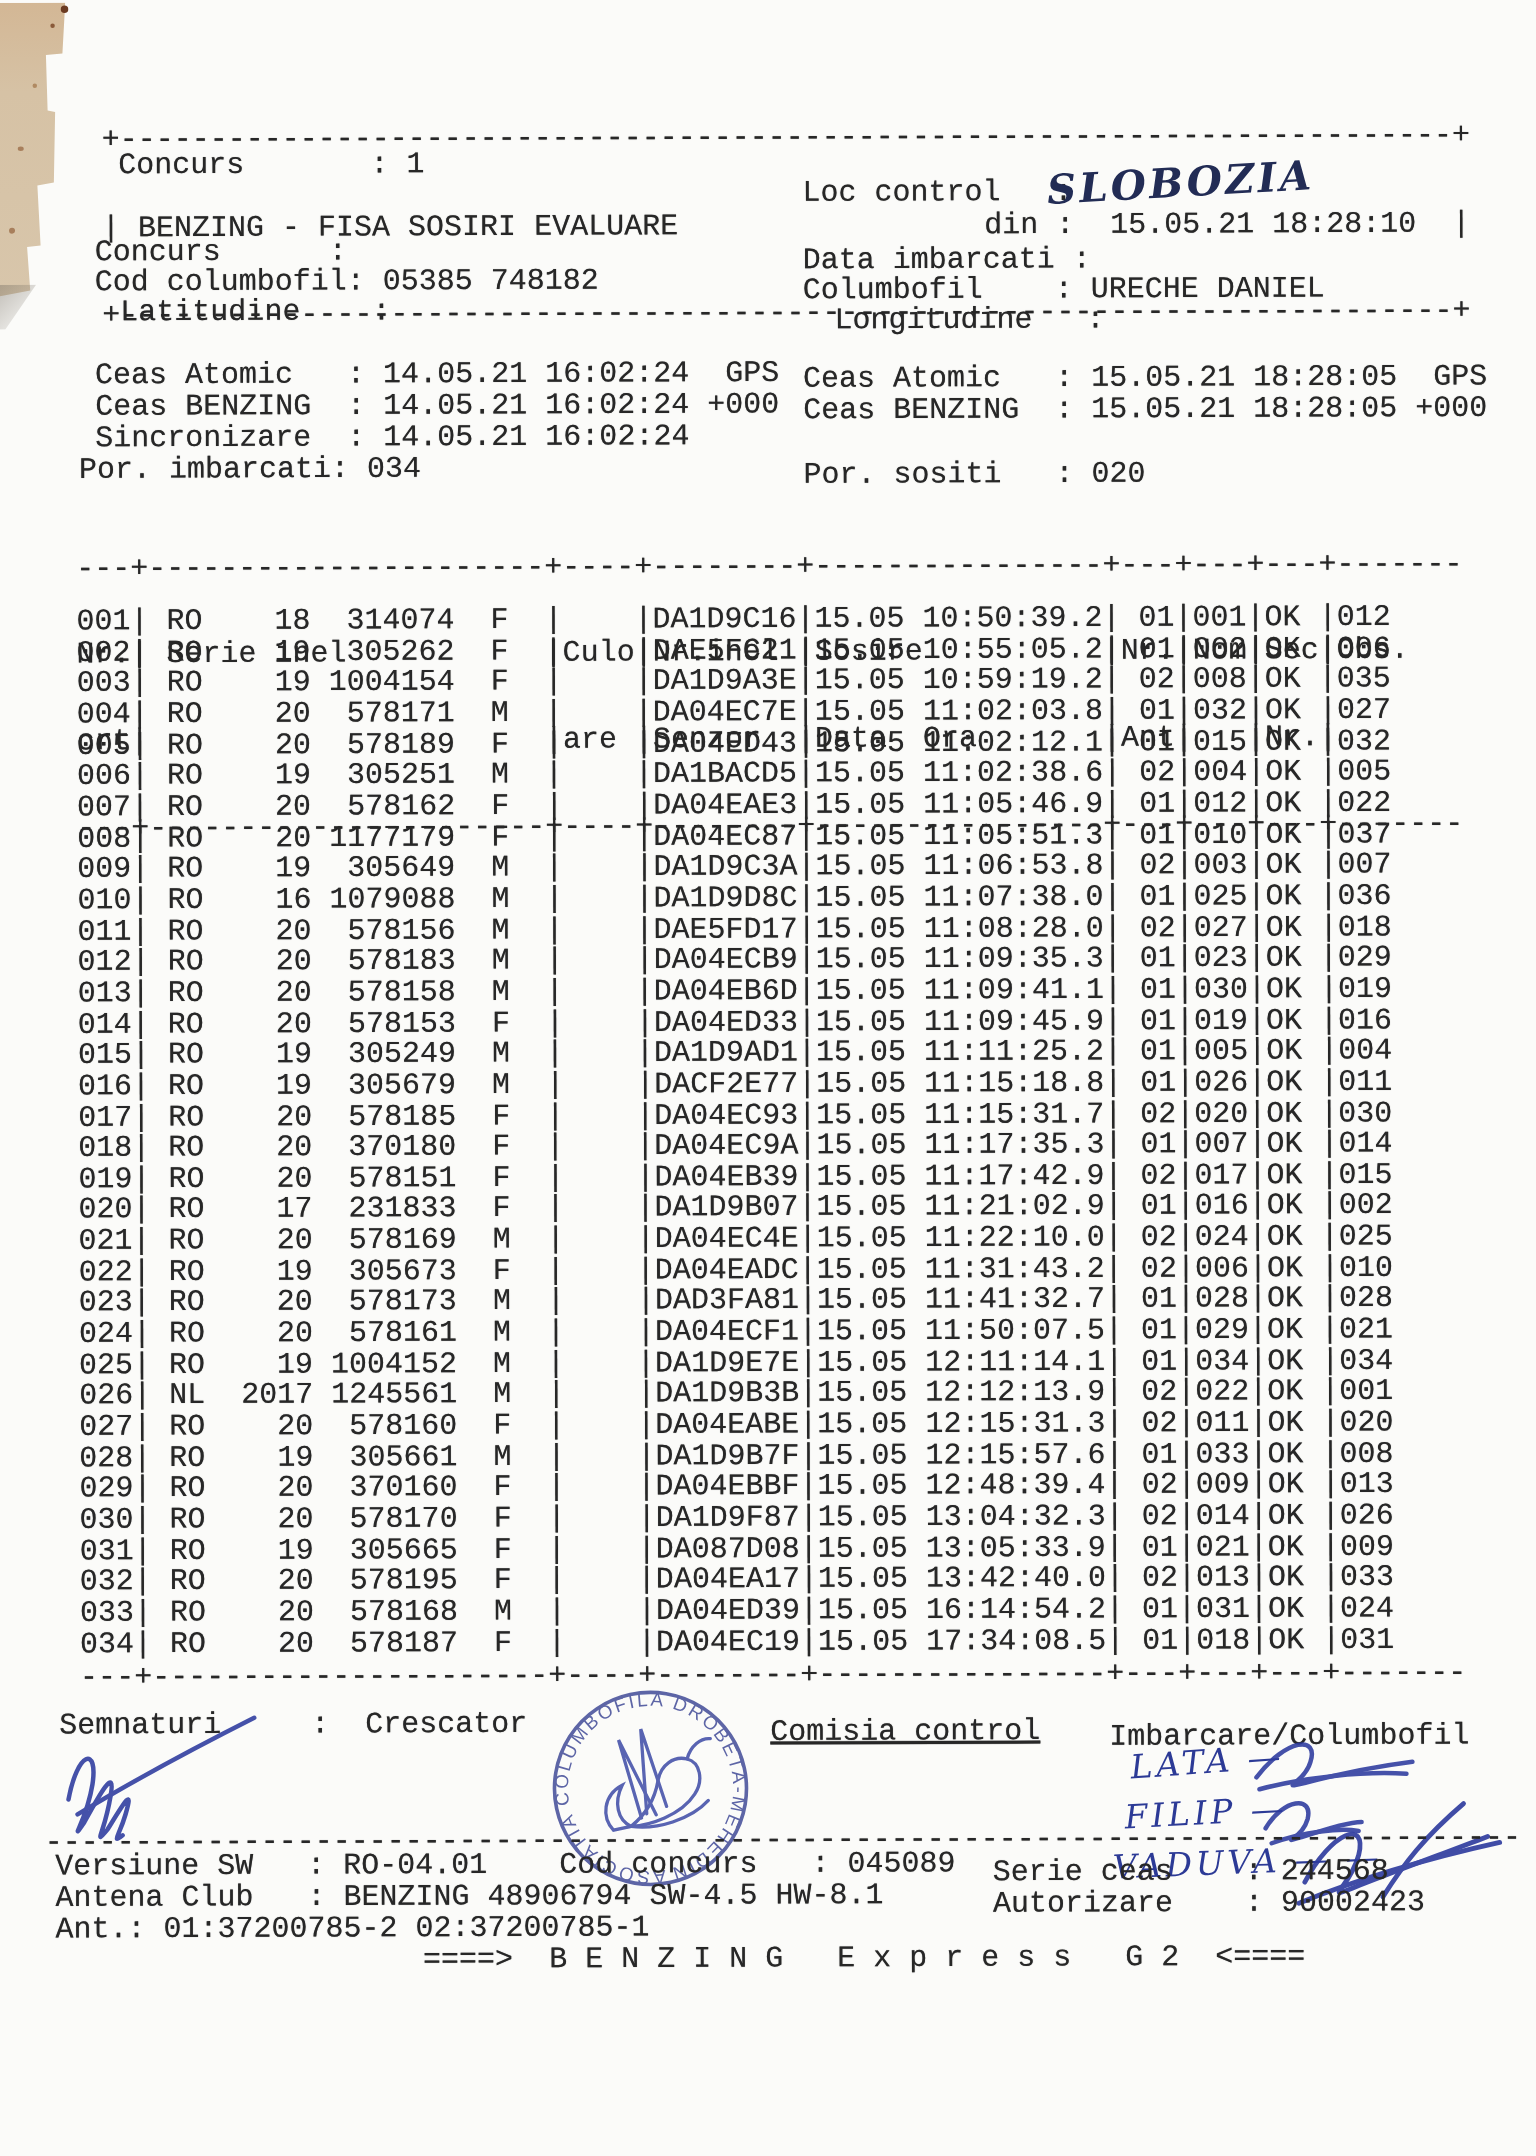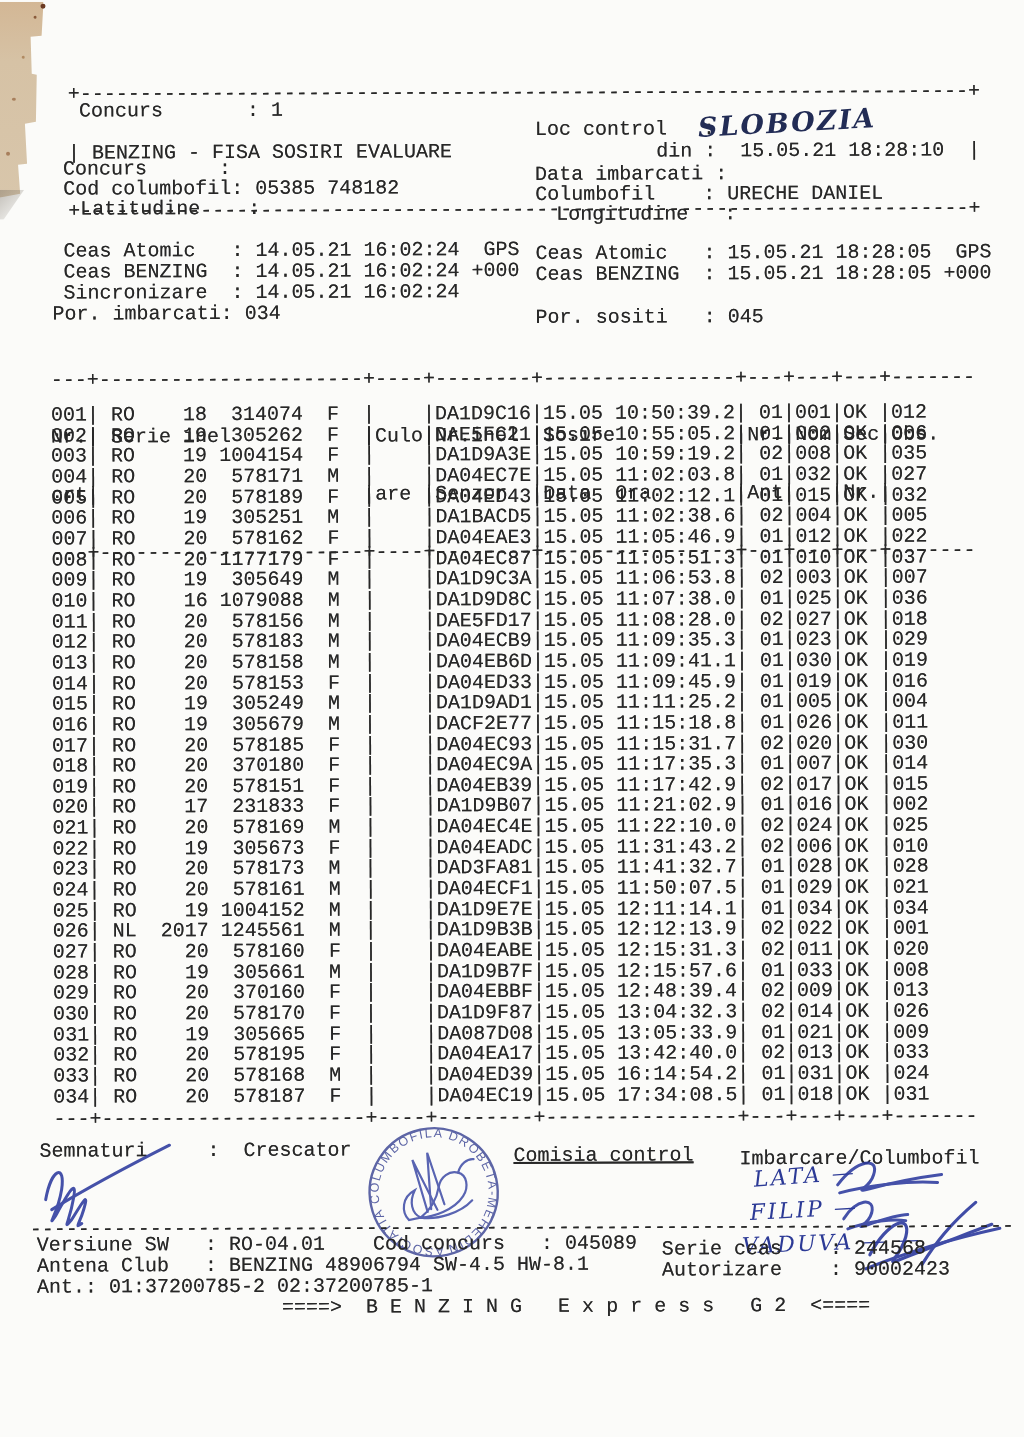--- a/index.html
+++ b/index.html
@@ -81,21 +81,21 @@
   <div class="mono" style="left:537px;top:165px;">Data imbarcati :</div>
   <div class="mono" style="left:537px;top:185px;">Columbofil    : URECHE DANIEL</div>
   <div class="mono" style="left:558px;top:205px;">Longitudine   :</div>
 
   <div class="mono" style="left:65px;top:240px;">Ceas Atomic   : 14.05.21 16:02:24  GPS</div>
   <div class="mono" style="left:65px;top:261px;">Ceas BENZING  : 14.05.21 16:02:24 +000</div>
   <div class="mono" style="left:65px;top:282px;">Sincronizare  : 14.05.21 16:02:24</div>
   <div class="mono" style="left:54px;top:303px;">Por. imbarcati: 034</div>
   <div class="mono" style="left:537px;top:244px;">Ceas Atomic   : 15.05.21 18:28:05  GPS</div>
   <div class="mono" style="left:537px;top:265px;">Ceas BENZING  : 15.05.21 18:28:05 +000</div>
-  <div class="mono" style="left:537px;top:308px;">Por. sositi   : 045</div>
+  <div class="mono" style="left:537px;top:308px;">Por. sositi   : 020</div>
 
   <div id="table-head" class="mono">
     <div>---+----------------------+----+--------+----------------+---+---+---+-------</div>
     <div>Nr.| Serie inel           |Culo|Nr.inel |Sosire          |Nr.|Nom|Sec|Obs.</div>
     <div>crt|                      |are |Senzor  |Data  Ora       |Ant|   |Nr.|</div>
     <div>---+----------------------+----+--------+----------------+---+---+---+-------</div>
   </div>
   <div id="table-rows" class="mono"><div class="trow">001| RO    18  314074  F  |    |DA1D9C16|15.05 10:50:39.2| 01|001|OK |012</div><div class="trow">002| RO    19  305262  F  |    |DAE5FC21|15.05 10:55:05.2| 01|002|OK |006</div><div class="trow">003| RO    19 1004154  F  |    |DA1D9A3E|15.05 10:59:19.2| 02|008|OK |035</div><div class="trow">004| RO    20  578171  M  |    |DA04EC7E|15.05 11:02:03.8| 01|032|OK |027</div><div class="trow">005| RO    20  578189  F  |    |DA04ED43|15.05 11:02:12.1| 01|015|OK |032</div><div class="trow">006| RO    19  305251  M  |    |DA1BACD5|15.05 11:02:38.6| 02|004|OK |005</div><div class="trow">007| RO    20  578162  F  |    |DA04EAE3|15.05 11:05:46.9| 01|012|OK |022</div><div class="trow">008| RO    20 1177179  F  |    |DA04EC87|15.05 11:05:51.3| 01|010|OK |037</div><div class="trow">009| RO    19  305649  M  |    |DA1D9C3A|15.05 11:06:53.8| 02|003|OK |007</div><div class="trow">010| RO    16 1079088  M  |    |DA1D9D8C|15.05 11:07:38.0| 01|025|OK |036</div><div class="trow">011| RO    20  578156  M  |    |DAE5FD17|15.05 11:08:28.0| 02|027|OK |018</div><div class="trow">012| RO    20  578183  M  |    |DA04ECB9|15.05 11:09:35.3| 01|023|OK |029</div><div class="trow">013| RO    20  578158  M  |    |DA04EB6D|15.05 11:09:41.1| 01|030|OK |019</div><div class="trow">014| RO    20  578153  F  |    |DA04ED33|15.05 11:09:45.9| 01|019|OK |016</div><div class="trow">015| RO    19  305249  M  |    |DA1D9AD1|15.05 11:11:25.2| 01|005|OK |004</div><div class="trow">016| RO    19  305679  M  |    |DACF2E77|15.05 11:15:18.8| 01|026|OK |011</div><div class="trow">017| RO    20  578185  F  |    |DA04EC93|15.05 11:15:31.7| 02|020|OK |030</div><div class="trow">018| RO    20  370180  F  |    |DA04EC9A|15.05 11:17:35.3| 01|007|OK |014</div><div class="trow">019| RO    20  578151  F  |    |DA04EB39|15.05 11:17:42.9| 02|017|OK |015</div><div class="trow">020| RO    17  231833  F  |    |DA1D9B07|15.05 11:21:02.9| 01|016|OK |002</div><div class="trow">021| RO    20  578169  M  |    |DA04EC4E|15.05 11:22:10.0| 02|024|OK |025</div><div class="trow">022| RO    19  305673  F  |    |DA04EADC|15.05 11:31:43.2| 02|006|OK |010</div><div class="trow">023| RO    20  578173  M  |    |DAD3FA81|15.05 11:41:32.7| 01|028|OK |028</div><div class="trow">024| RO    20  578161  M  |    |DA04ECF1|15.05 11:50:07.5| 01|029|OK |021</div><div class="trow">025| RO    19 1004152  M  |    |DA1D9E7E|15.05 12:11:14.1| 01|034|OK |034</div><div class="trow">026| NL  2017 1245561  M  |    |DA1D9B3B|15.05 12:12:13.9| 02|022|OK |001</div><div class="trow">027| RO    20  578160  F  |    |DA04EABE|15.05 12:15:31.3| 02|011|OK |020</div><div class="trow">028| RO    19  305661  M  |    |DA1D9B7F|15.05 12:15:57.6| 01|033|OK |008</div><div class="trow">029| RO    20  370160  F  |    |DA04EBBF|15.05 12:48:39.4| 02|009|OK |013</div><div class="trow">030| RO    20  578170  F  |    |DA1D9F87|15.05 13:04:32.3| 02|014|OK |026</div><div class="trow">031| RO    19  305665  F  |    |DA087D08|15.05 13:05:33.9| 01|021|OK |009</div><div class="trow">032| RO    20  578195  F  |    |DA04EA17|15.05 13:42:40.0| 02|013|OK |033</div><div class="trow">033| RO    20  578168  M  |    |DA04ED39|15.05 16:14:54.2| 01|031|OK |024</div><div class="trow">034| RO    20  578187  F  |    |DA04EC19|15.05 17:34:08.5| 01|018|OK |031</div></div>
   <div id="bottom-sep" class="mono">---+----------------------+----+--------+----------------+---+---+---+-------</div>
 

